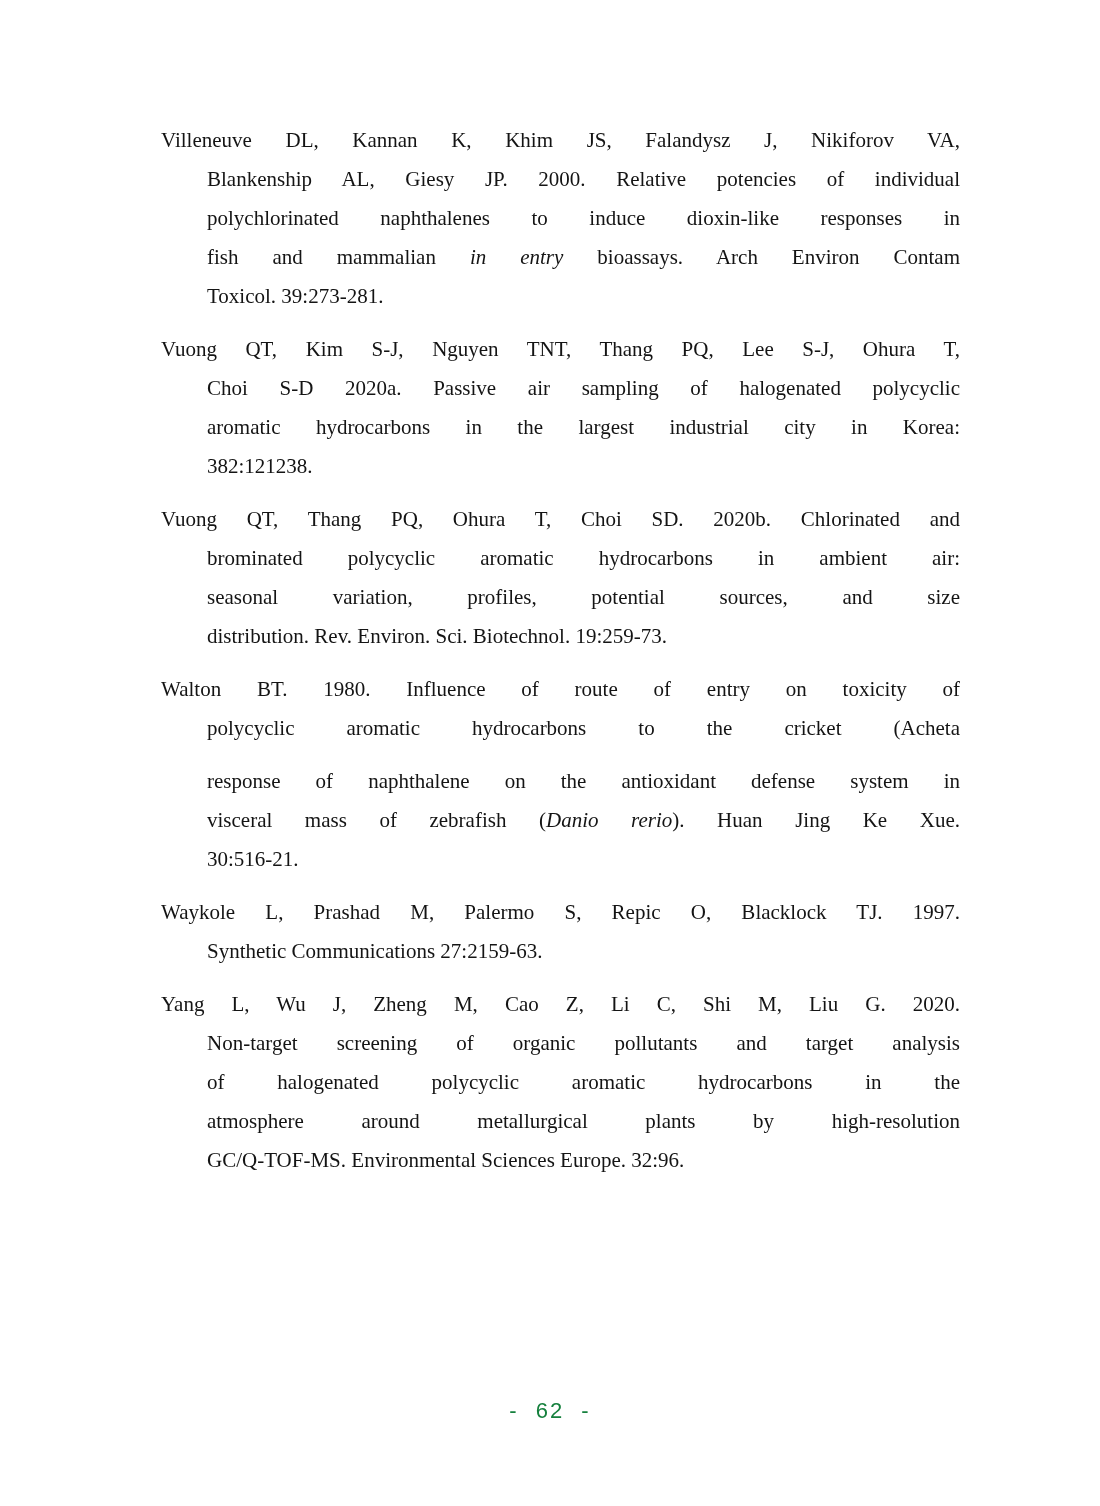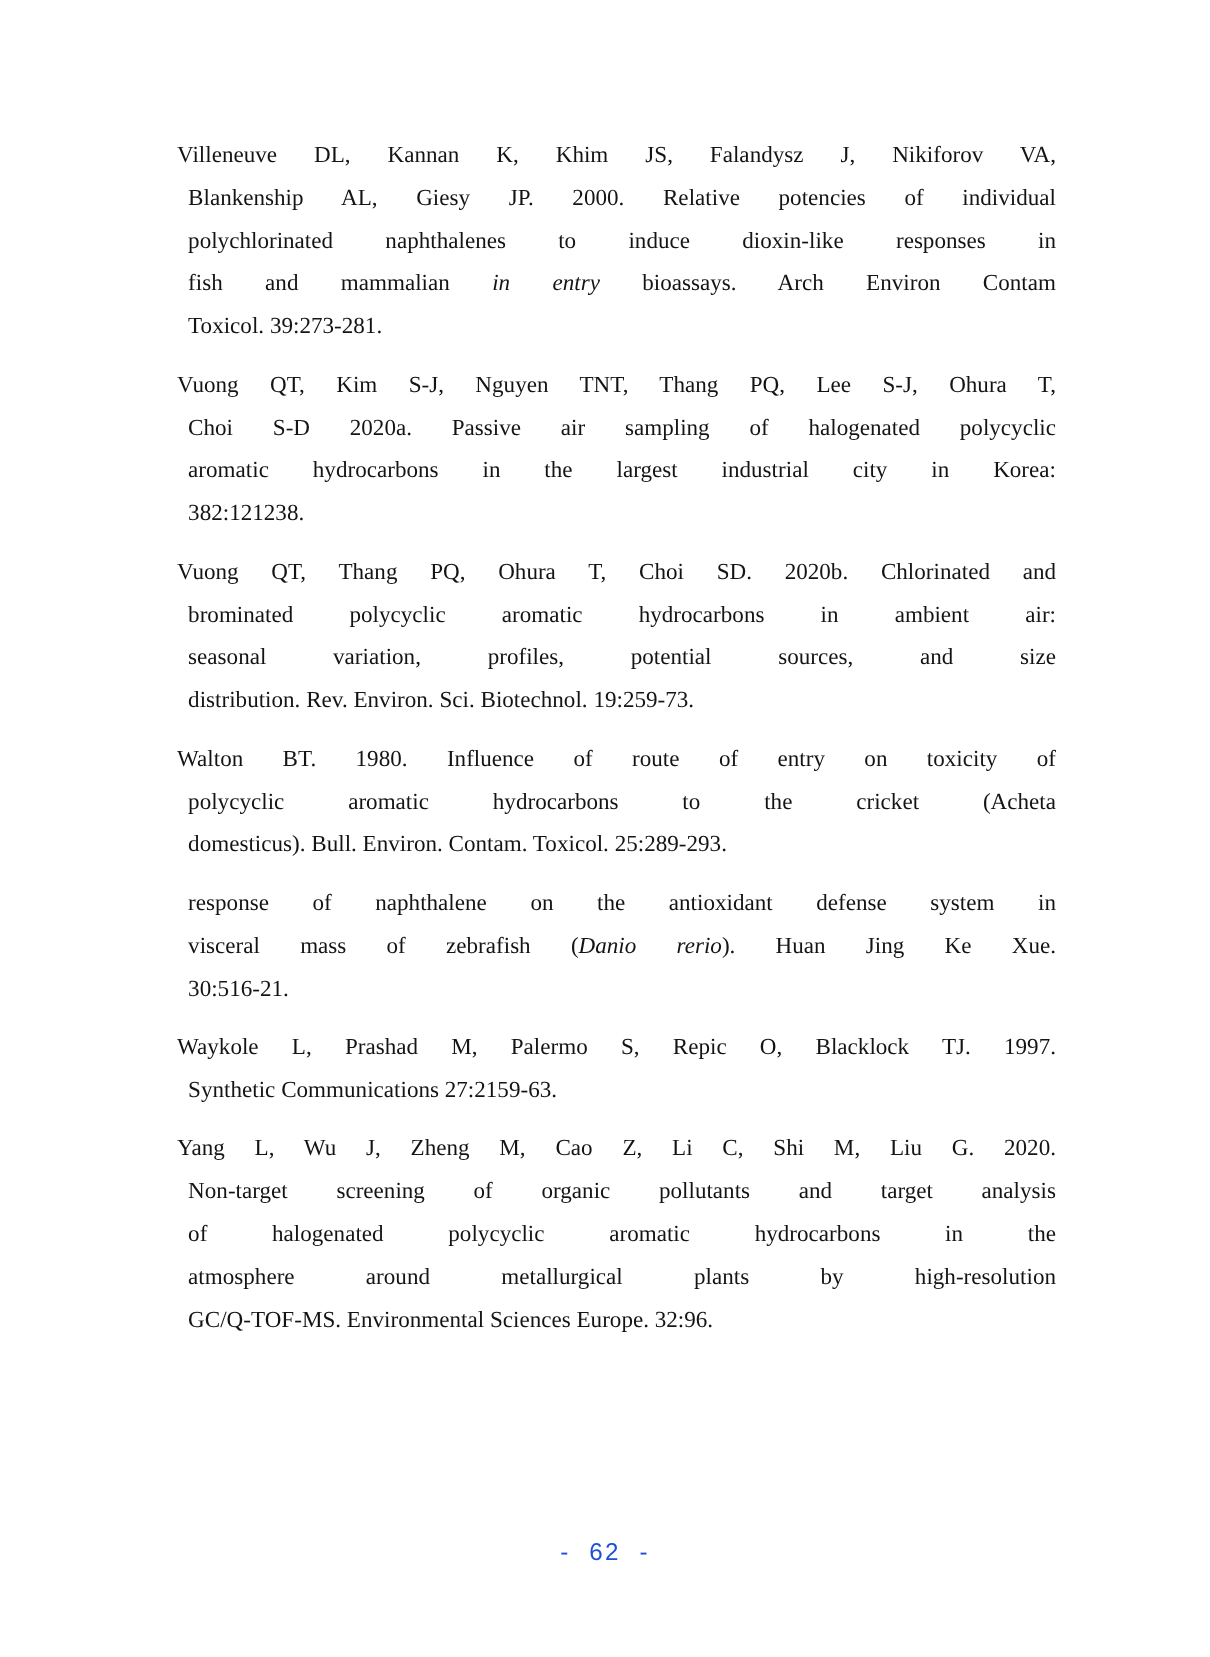--- a/index.html
+++ b/index.html
@@ -24,21 +24,21 @@
     left: 145px;
     top: 121px;
     width: 815px;
     font-size: 21px;
     line-height: 39px;
   }
   .ref {
     margin: 0 0 14px 0;
   }
   .ref .line {
-    margin-left: 26px;
+    margin-left: 62px;
     text-align: left;
     white-space: normal;
   }
   .ref .line.first {
     margin-left: 16px;
   }
   .ref .line.fit {
     text-align: justify;
     text-align-last: justify;
     -moz-text-align-last: justify;
@@ -47,21 +47,21 @@
     font-style: italic;
   }
   .footer {
     position: absolute;
     top: 1398px;
     left: 0;
     width: 100%;
     text-align: center;
     font-family: "Liberation Sans", sans-serif;
     font-size: 22px;
-    color: #1d4ed8;
+    color: #15803d;
     letter-spacing: 2px;
     word-spacing: 9px;
   }
 </style>
 </head>
 <body>
 
 <div class="page">
   <div class="references">
       <div class="ref">
@@ -79,21 +79,20 @@
       </div>
       <div class="ref">
         <div class="line first fit"><span>Vuong QT, Thang PQ, Ohura T, Choi SD. 2020b. Chlorinated and</span></div>
         <div class="line fit"><span>brominated polycyclic aromatic hydrocarbons in ambient air:</span></div>
         <div class="line fit"><span>seasonal variation, profiles, potential sources, and size</span></div>
         <div class="line"><span>distribution. Rev. Environ. Sci. Biotechnol. 19:259-73.</span></div>
       </div>
       <div class="ref">
         <div class="line first fit"><span>Walton BT. 1980. Influence of route of entry on toxicity of</span></div>
         <div class="line fit"><span>polycyclic aromatic hydrocarbons to the cricket (Acheta</span></div>
-        <div class="line"><span>domesticus). Bull. Environ. Contam. Toxicol. 25:289-293.</span></div>
       </div>
       <div class="ref">
         <div class="line fit"><span>response of naphthalene on the antioxidant defense system in</span></div>
         <div class="line fit"><span>visceral mass of zebrafish (</span><span class="it">Danio rerio</span><span>). Huan Jing Ke Xue.</span></div>
         <div class="line"><span>30:516-21.</span></div>
       </div>
       <div class="ref">
         <div class="line first fit"><span>Waykole L, Prashad M, Palermo S, Repic O, Blacklock TJ. 1997.</span></div>
         <div class="line"><span>Synthetic Communications 27:2159-63.</span></div>
       </div>

